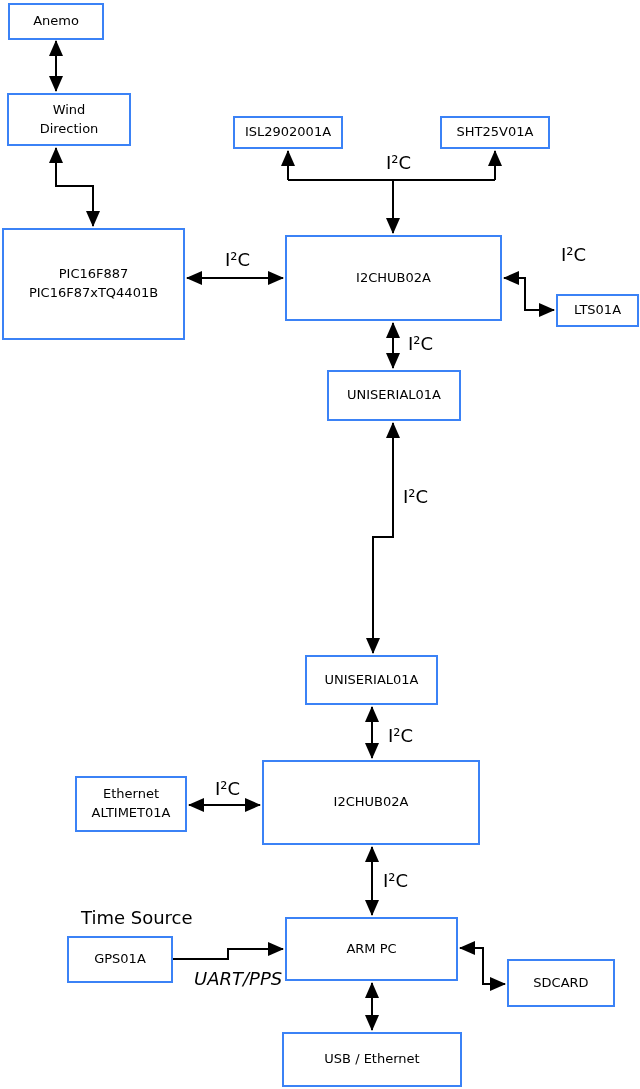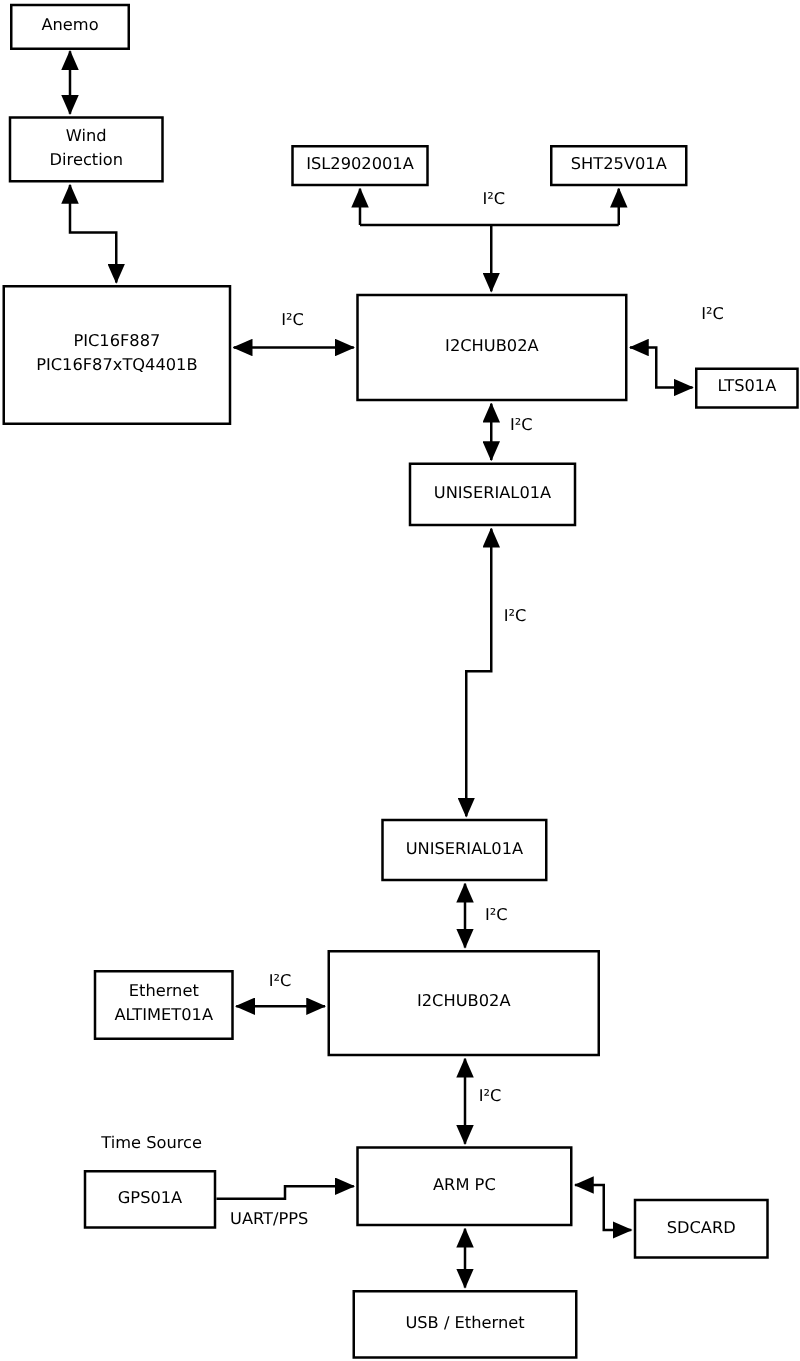--- a/index.html
+++ b/index.html
@@ -11,32 +11,32 @@
     font-family: "DejaVu Sans", "Liberation Sans", sans-serif;
     color: #000000;
     overflow: hidden;
   }
   #wires { position: absolute; left: 0; top: 0; width: 640px; height: 1089px; }
   #wires path { stroke: #000000; stroke-width: 2; fill: none; }
   .node {
     position: absolute;
     box-sizing: border-box;
     background: #ffffff;
-    border: 2px solid #000000;
+    border: 2px solid #3b82f6;
     display: flex;
     align-items: center;
     justify-content: center;
     text-align: center;
     font-size: 13px;
     line-height: 1.45;
     white-space: pre-line;
   }
   .edge-label {
     position: absolute;
-    font-size: 13px;
+    font-size: 18px;
     line-height: 1.1;
     white-space: nowrap;
     background: #ffffff;
   }
   
   .n-anemo   { left: 8px;   top: 3px;    width: 96px;  height: 37px; }
   .n-wind    { left: 7px;   top: 93px;   width: 124px; height: 53px; }
   .n-pic     { left: 2px;   top: 228px;  width: 183px; height: 112px; }
   .n-isl     { left: 233px; top: 116px;  width: 110px; height: 33px; }
   .n-sht     { left: 440px; top: 116px;  width: 110px; height: 33px; }
@@ -53,21 +53,21 @@
   
   .l-i2c-sensors  { left: 386px; top: 153px; }
   .l-i2c-pic      { left: 225px; top: 250px; }
   .l-i2c-lts      { left: 561px; top: 245px; }
   .l-i2c-hub1uni1 { left: 408px; top: 334px; }
   .l-i2c-uni1uni2 { left: 403px; top: 487px; }
   .l-i2c-uni2hub2 { left: 388px; top: 726px; }
   .l-i2c-baro     { left: 215px; top: 779px; }
   .l-i2c-hub2arm  { left: 383px; top: 871px; }
   .l-timesource   { left: 81px;  top: 908px; }
-  .l-uartpps      { left: 184px; top: 969px; }
+  .l-uartpps      { left: 194px; top: 969px; font-style: italic; }
 </style>
 </head>
 <body>
 
 <div id="canvas">
 
   <svg id="wires" xmlns="http://www.w3.org/2000/svg" width="640" height="1089" viewBox="0 0 640 1089" aria-hidden="true">
     <defs>
       <marker id="ah" markerUnits="userSpaceOnUse" markerWidth="16" markerHeight="14" refX="15" refY="7" orient="auto-start-reverse">
         <path d="M0,0 L16,7 L0,14 Z" style="fill:#000000;stroke:none"></path>

